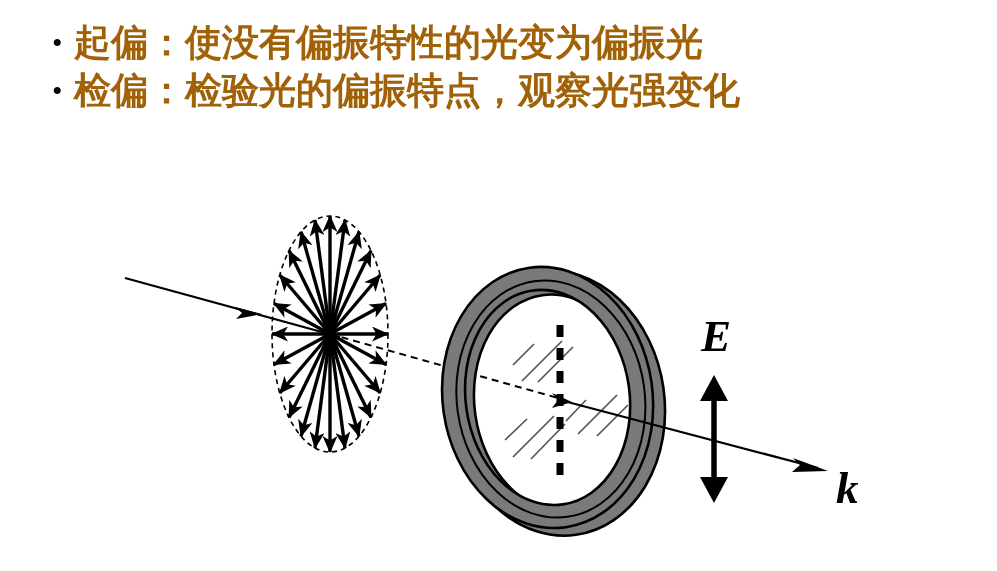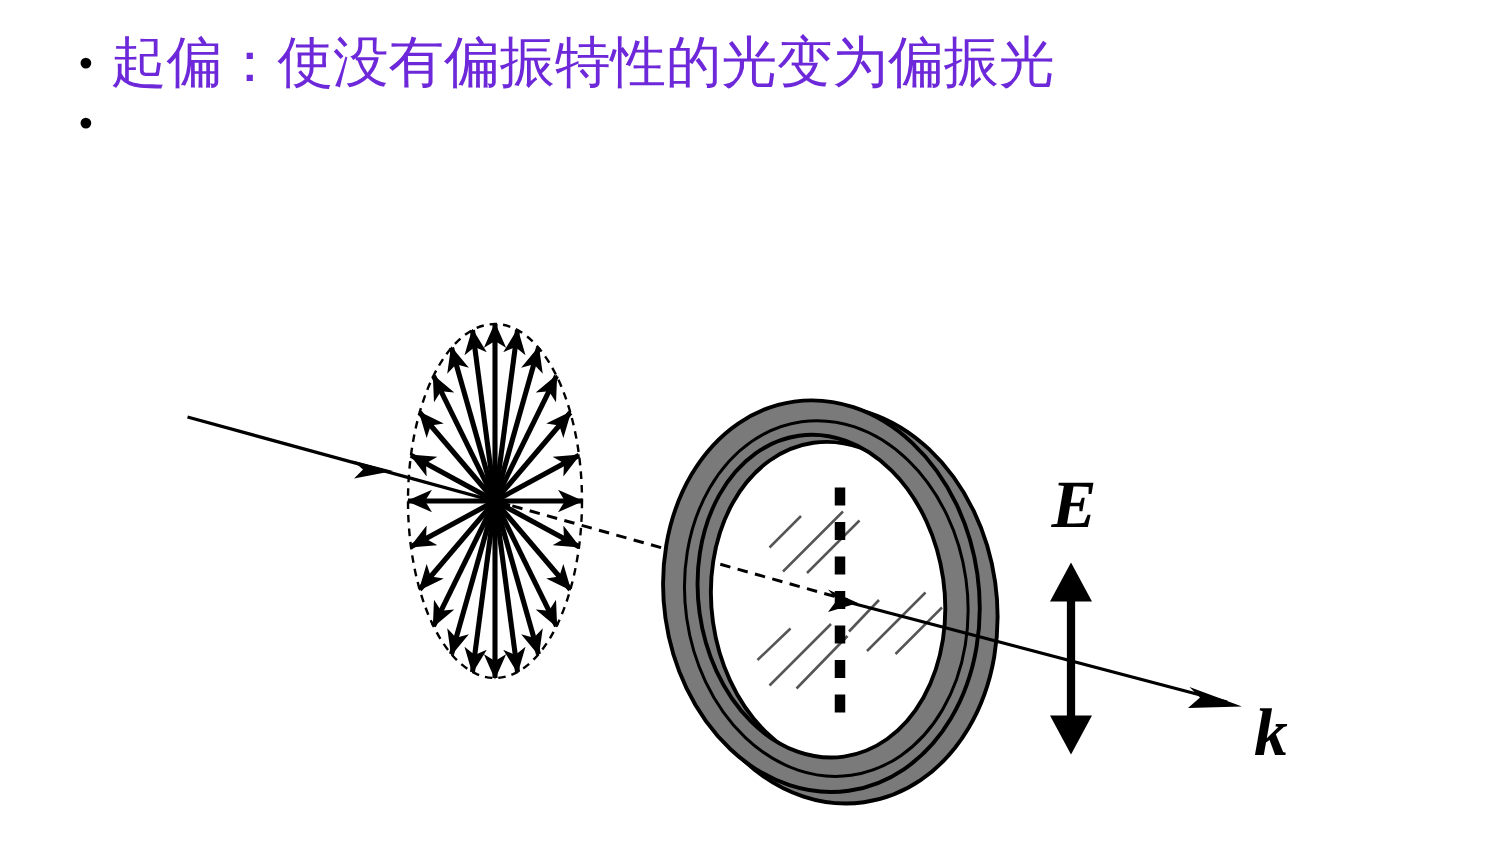--- a/index.html
+++ b/index.html
@@ -32,22 +32,22 @@
   .bullet-dot {
     width: 22px;
     font-size: 30px;
     line-height: 1;
     color: #000000;
     flex: 0 0 auto;
     transform: translateY(-2px);
   }
   .bullet-text {
     font-size: 37px;
-    font-weight: 400;
-    color: #6d28d9;
+    font-weight: 700;
+    color: #a16207;
     letter-spacing: 0px;
     line-height: 1.12;
   }
 
   
   #diagram {
     position: absolute;
     left: 0;
     top: 0;
     width: 997px;
@@ -66,20 +66,21 @@
 
 <div id="slide">
 
   <div id="bullets">
     <div class="bullet-line">
       <span class="bullet-dot">•</span>
       <span class="bullet-text">起偏：使没有偏振特性的光变为偏振光</span>
     </div>
     <div class="bullet-line">
       <span class="bullet-dot">•</span>
+      <span class="bullet-text">检偏：检验光的偏振特点，观察光强变化</span>
     </div>
   </div>
 
   <div id="diagram">
     <svg width="997" height="571" viewBox="0 0 997 571">
 
       <defs>
         <marker id="ah-small" markerWidth="11" markerHeight="9" refX="10" refY="4.5" orient="auto" markerUnits="userSpaceOnUse">
           <path d="M0,0 L11,4.5 L0,9 L2.6,4.5 Z" fill="#000000"></path>
         </marker>

